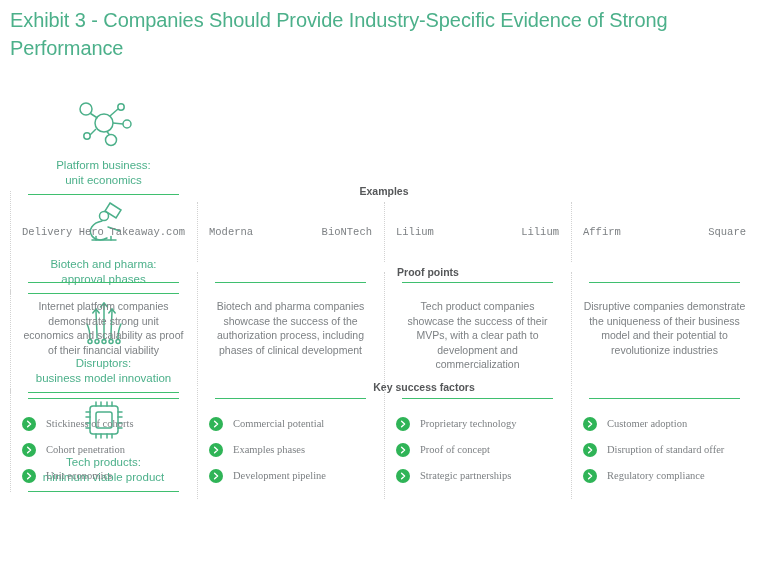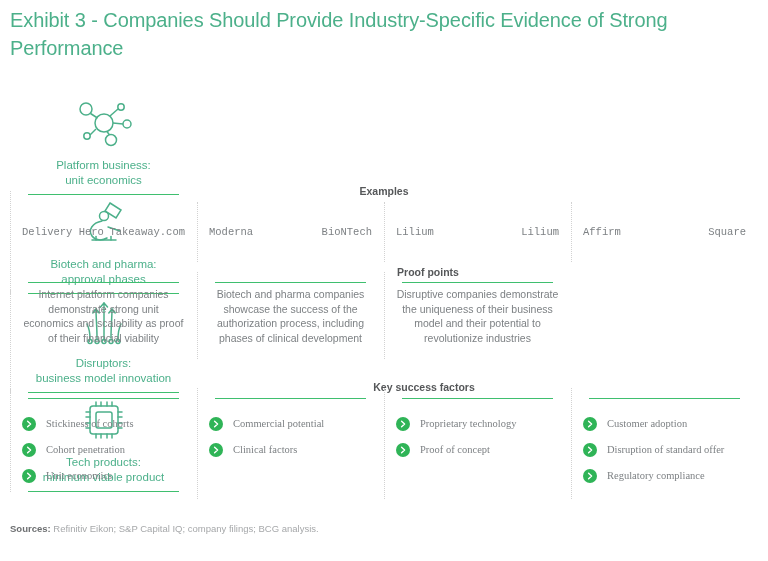--- a/index.html
+++ b/index.html
@@ -149,21 +149,21 @@
   .proof-col + .proof-col::before {
     content: "";
     position: absolute;
     left: 0;
     top: -4px;
     bottom: -14px;
     width: 1px;
     border-left: 1px dotted #d2d2d2;
   }
   .proof-text {
-    margin-top: 4px;
+    margin-top: 16px;
     text-align: center;
     font-size: 10.5px;
     line-height: 14.5px;
     color: #7d8184;
   }
 
   
   .keys-row {
     position: absolute;
     left: 10px;
@@ -355,20 +355,24 @@
     <div class="proof-col">
       <div class="rule"></div>
       <div class="proof-text">Internet platform companies  demonstrate strong unit economics and scalability as proof of their financial viability</div>
     </div>
     <div class="proof-col">
       <div class="rule"></div>
       <div class="proof-text">Biotech and pharma companies  showcase the success of the authorization process, including phases of clinical development</div>
     </div>
     <div class="proof-col">
       <div class="rule"></div>
+      <div class="proof-text">Tech product companies showcase the success of their MVPs, with a clear path to development and commercialization</div>
+    </div>
+    <div class="proof-col">
+      <div class="rule"></div>
       <div class="proof-text">Disruptive companies demonstrate the uniqueness of their business model and their potential to revolutionize industries</div>
     </div>
   </div>
 
   <div class="band" id="band-keys">Key success factors</div>
 
   <div class="keys-row">
 
     <div class="keys-col">
       <div class="rule"></div>
@@ -415,21 +419,30 @@
             </span>
           <span class="bullet-label">Commercial potential</span>
         </div>
         <div class="bullet">
           <span class="bullet-icon">
               <svg width="14" height="14" viewBox="0 0 14 14">
                 <circle cx="7" cy="7" r="7" fill="#2fb457"></circle>
                 <path d="M5.6 4.2 L8.6 7 L5.6 9.8" fill="none" stroke="#ffffff" stroke-width="1.4" stroke-linecap="round" stroke-linejoin="round"></path>
               </svg>
             </span>
-          <span class="bullet-label">Clinical factors</span>
+          <span class="bullet-label">Examples phases</span>
+        </div>
+        <div class="bullet">
+          <span class="bullet-icon">
+              <svg width="14" height="14" viewBox="0 0 14 14">
+                <circle cx="7" cy="7" r="7" fill="#2fb457"></circle>
+                <path d="M5.6 4.2 L8.6 7 L5.6 9.8" fill="none" stroke="#ffffff" stroke-width="1.4" stroke-linecap="round" stroke-linejoin="round"></path>
+              </svg>
+            </span>
+          <span class="bullet-label">Development pipeline</span>
         </div>
       </div>
     </div>
 
     <div class="keys-col">
       <div class="rule"></div>
       <div class="bullets">
         <div class="bullet">
           <span class="bullet-icon">
               <svg width="14" height="14" viewBox="0 0 14 14">
@@ -441,20 +454,29 @@
         </div>
         <div class="bullet">
           <span class="bullet-icon">
               <svg width="14" height="14" viewBox="0 0 14 14">
                 <circle cx="7" cy="7" r="7" fill="#2fb457"></circle>
                 <path d="M5.6 4.2 L8.6 7 L5.6 9.8" fill="none" stroke="#ffffff" stroke-width="1.4" stroke-linecap="round" stroke-linejoin="round"></path>
               </svg>
             </span>
           <span class="bullet-label">Proof of concept</span>
         </div>
+        <div class="bullet">
+          <span class="bullet-icon">
+              <svg width="14" height="14" viewBox="0 0 14 14">
+                <circle cx="7" cy="7" r="7" fill="#2fb457"></circle>
+                <path d="M5.6 4.2 L8.6 7 L5.6 9.8" fill="none" stroke="#ffffff" stroke-width="1.4" stroke-linecap="round" stroke-linejoin="round"></path>
+              </svg>
+            </span>
+          <span class="bullet-label">Strategic partnerships</span>
+        </div>
       </div>
     </div>
 
     <div class="keys-col">
       <div class="rule"></div>
       <div class="bullets">
         <div class="bullet">
           <span class="bullet-icon">
               <svg width="14" height="14" viewBox="0 0 14 14">
                 <circle cx="7" cy="7" r="7" fill="#2fb457"></circle>
@@ -479,18 +501,14 @@
                 <path d="M5.6 4.2 L8.6 7 L5.6 9.8" fill="none" stroke="#ffffff" stroke-width="1.4" stroke-linecap="round" stroke-linejoin="round"></path>
               </svg>
             </span>
           <span class="bullet-label">Regulatory compliance</span>
         </div>
       </div>
     </div>
 
   </div>
 
-  <div class="sources">
-    <b>Sources:</b>
-    <span>Refinitiv Eikon; S&amp;P Capital IQ; company filings; BCG analysis.</span>
-  </div>
 
 </div>
 
 </body></html>

